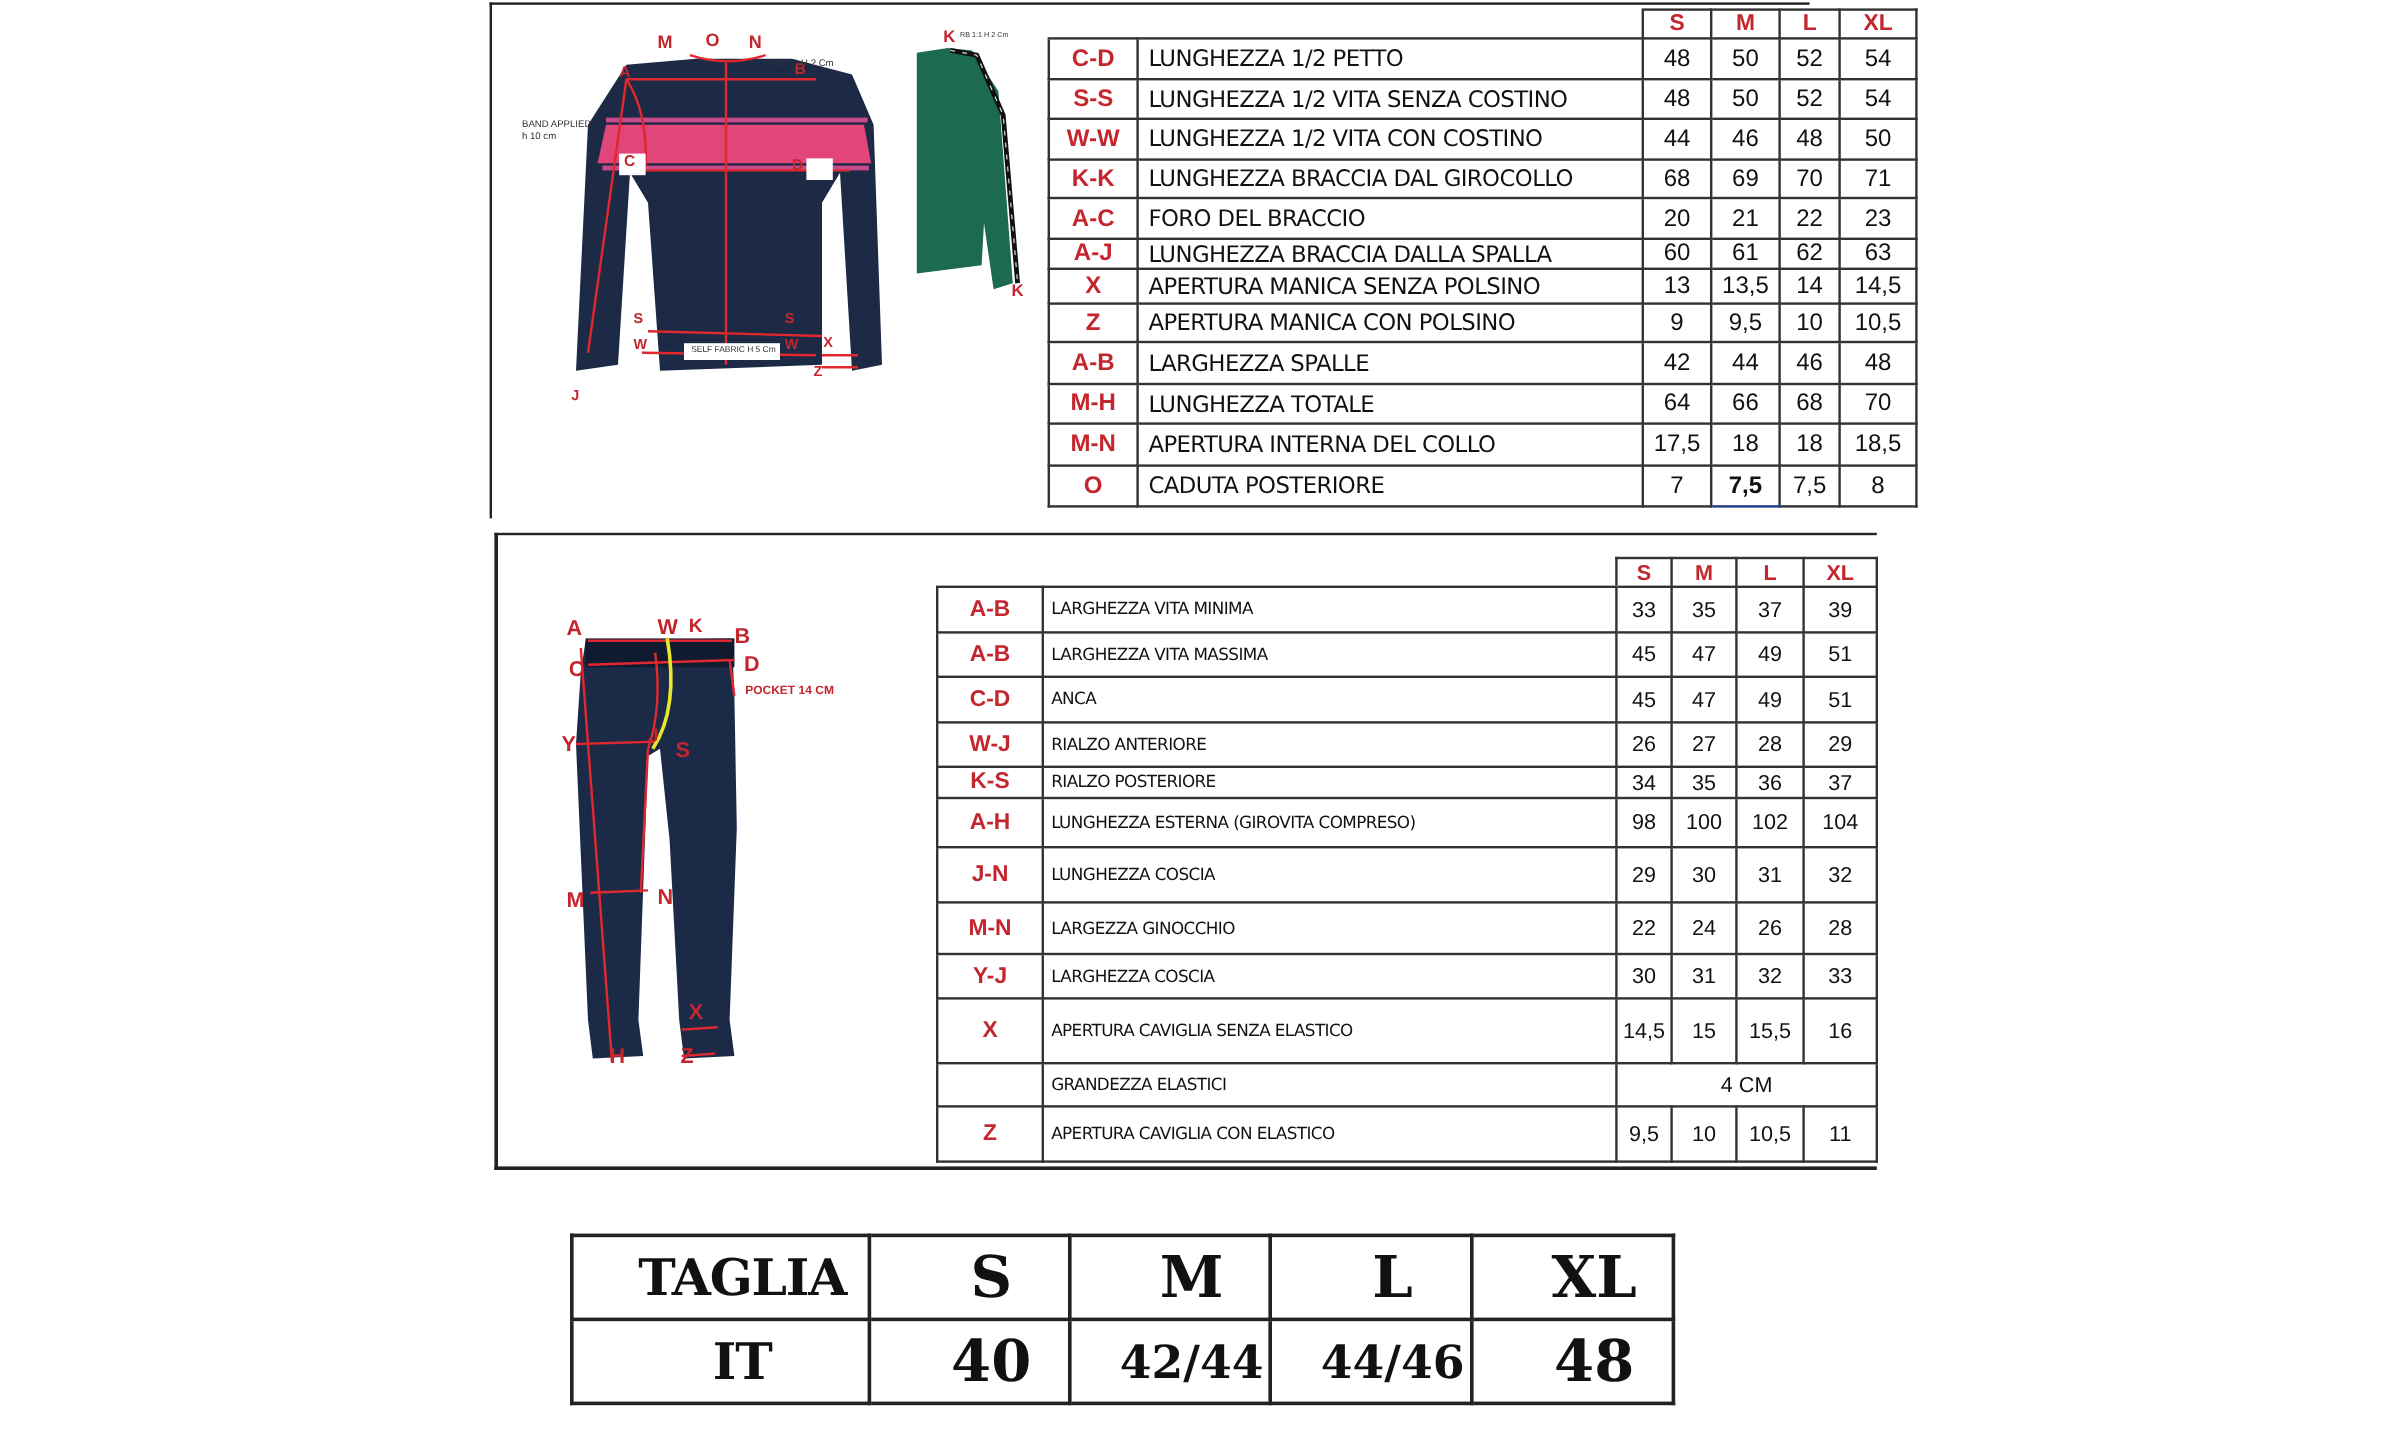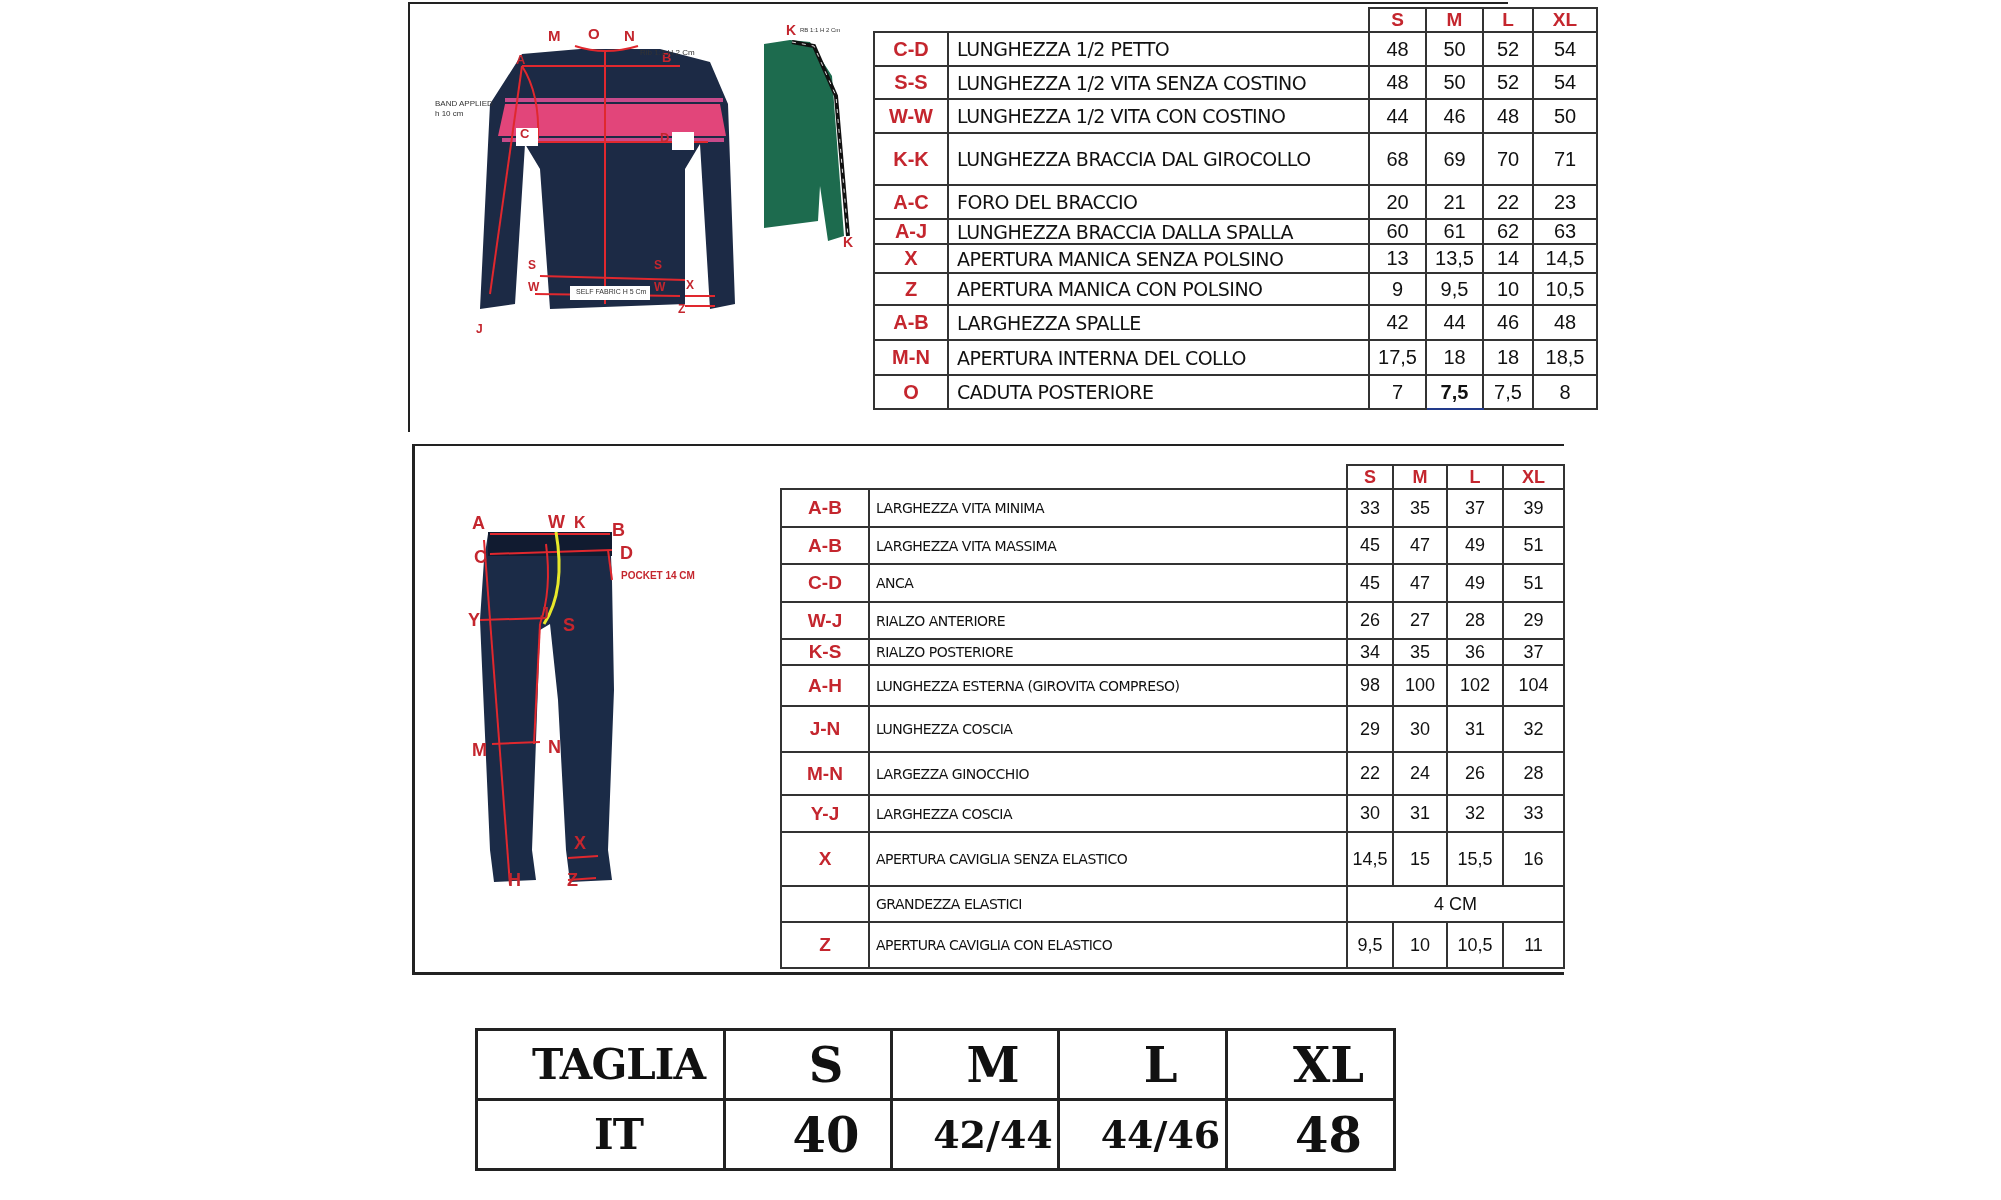--- a/index.html
+++ b/index.html
@@ -136,21 +136,21 @@
         <td class="val">54</td>
       </tr>
   <tr style="height:34px">
         <td class="code">W-W</td>
         <td class="desc">LUNGHEZZA 1/2 VITA CON COSTINO</td>
         <td class="val">44</td>
         <td class="val">46</td>
         <td class="val">48</td>
         <td class="val">50</td>
       </tr>
-  <tr style="height:52px">
+  <tr style="height:32px">
         <td class="code">K-K</td>
         <td class="desc">LUNGHEZZA BRACCIA DAL GIROCOLLO</td>
         <td class="val">68</td>
         <td class="val">69</td>
         <td class="val">70</td>
         <td class="val">71</td>
       </tr>
   <tr style="height:34px">
         <td class="code">A-C</td>
         <td class="desc">FORO DEL BRACCIO</td>
@@ -183,20 +183,28 @@
         <td class="val">10</td>
         <td class="val">10,5</td>
       </tr>
   <tr style="height:35px">
         <td class="code">A-B</td>
         <td class="desc">LARGHEZZA SPALLE</td>
         <td class="val">42</td>
         <td class="val">44</td>
         <td class="val">46</td>
         <td class="val">48</td>
+      </tr>
+  <tr style="height:33px">
+        <td class="code">M-H</td>
+        <td class="desc">LUNGHEZZA TOTALE</td>
+        <td class="val">64</td>
+        <td class="val">66</td>
+        <td class="val">68</td>
+        <td class="val">70</td>
       </tr>
   <tr style="height:35px">
         <td class="code">M-N</td>
         <td class="desc">APERTURA INTERNA DEL COLLO</td>
         <td class="val">17,5</td>
         <td class="val">18</td>
         <td class="val">18</td>
         <td class="val">18,5</td>
       </tr>
   <tr style="height:34px">

